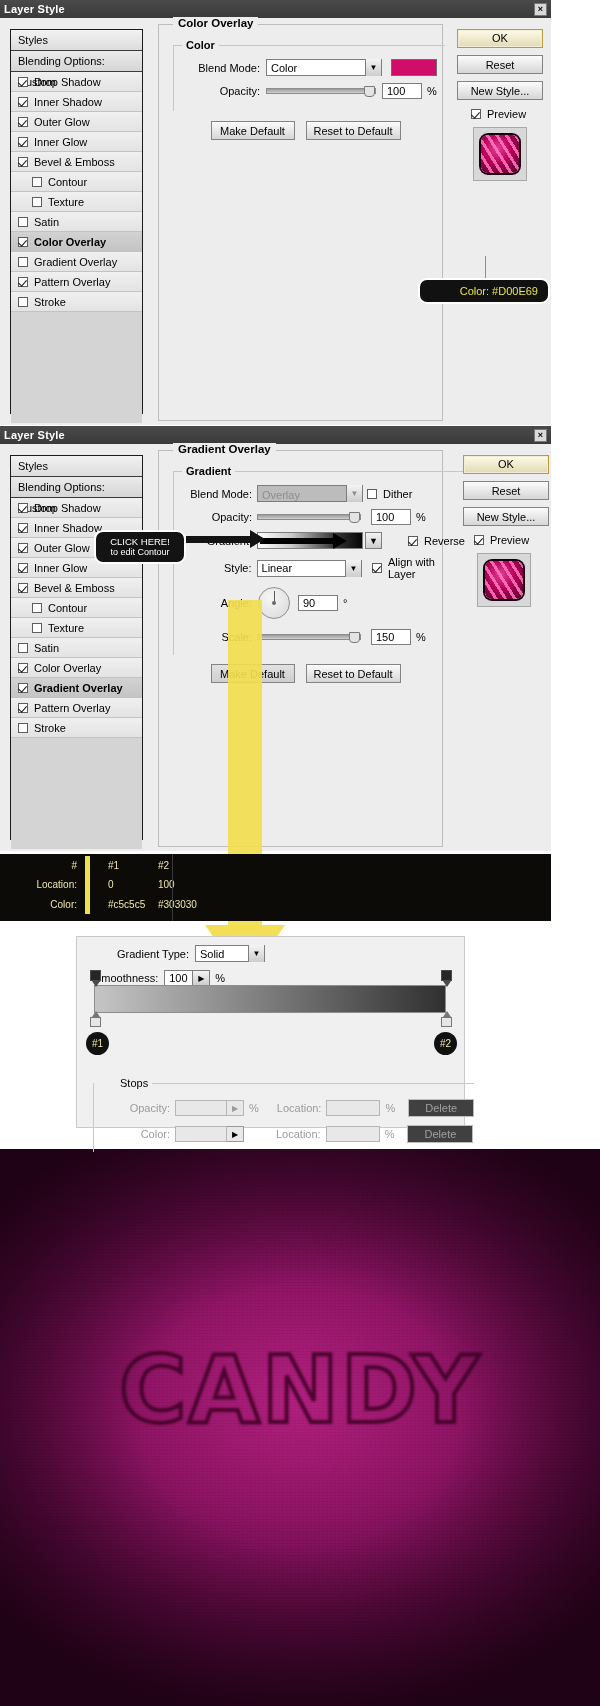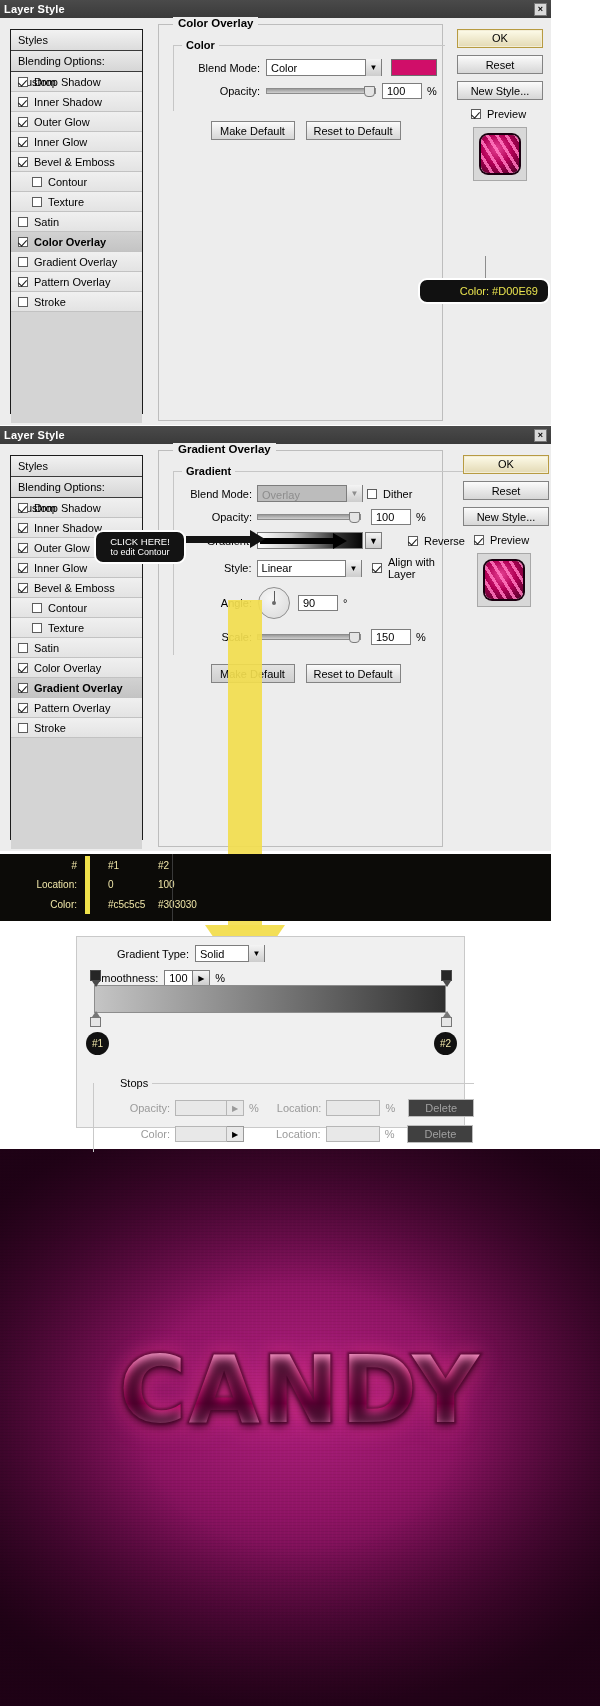--- a/index.html
+++ b/index.html
@@ -645,14 +645,13 @@
       <span class="ge-dim pct">%</span>
       <span class="ge-btn" style="width:66px; margin-left:13px;">Delete</span>
     </div>
   </fieldset>
 </div>
 
 <div class="artwork">
   <div class="grain"></div>
   <div class="vignette"></div>
   <div class="candy-glow">CANDY</div>
-  <div class="candy-text">CANDY</div>
 </div>
 
 </body></html>

